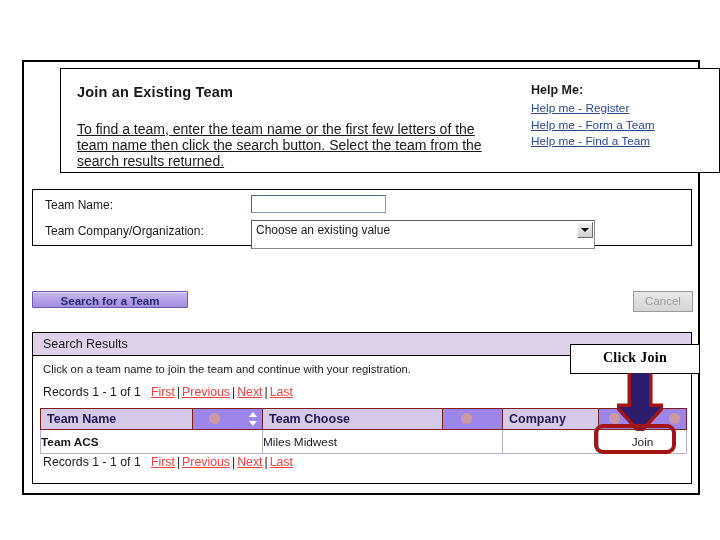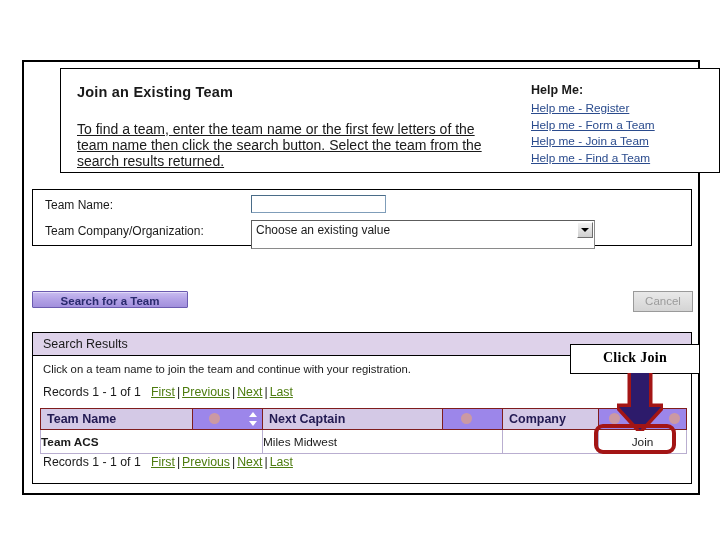--- a/index.html
+++ b/index.html
@@ -245,21 +245,21 @@
   .pager {
     position: absolute;
     left: 10px;
     font-size: 12.3px;
     color: #1a1a1a;
     white-space: nowrap;
   }
   .pager-top { top: 52px; }
   .pager-bottom { top: 122px; }
   .pager a {
-    color: #4d7c0f;
+    color: #ef4444;
     text-decoration: underline;
     cursor: pointer;
     text-align: right;
   }
   .pager .sep { color: #1a1a1a; padding: 0 2px; }
 
   
   .team-table {
     position: absolute;
     left: 7px;
@@ -382,21 +382,20 @@
   <div class="page-frame">
 
     <div class="panel intro-panel">
       <div class="intro-title">Join an Existing Team</div>
       <div class="intro-body">To find a team, enter the team name or the first few letters of the team name then click the search button. Select the team from the search results returned.</div>
 
       <div class="help-block">
         <div class="help-title">Help Me:</div>
         <a class="help-link">Help me - Register</a>
         <a class="help-link">Help me - Form a Team</a>
-        <a class="help-link">Help me - Join a Team</a>
         <a class="help-link">Help me - Find a Team</a>
       </div>
     </div>
 
     <div class="panel form-panel">
 
       <div class="form-row row-1">
         <div class="form-label">Team Name:</div>
         <input class="text-input" type="text" value="" style="">
       </div>
@@ -443,21 +442,21 @@
               <span class="th-label">Team Name</span>
             </th>
             <th class="th-mid">
               <span class="dot-ico" style="left:16px"></span>
               <span class="sort-ico">
                   <i class="up"></i>
                   <i class="dn"></i>
                 </span>
             </th>
             <th class="th-light">
-              <span class="th-label">Next Captain</span>
+              <span class="th-label">Team Choose</span>
             </th>
             <th class="th-mid">
               <span class="dot-ico" style="left:18px"></span>
             </th>
             <th class="th-light">
               <span class="th-label">Company</span>
             </th>
             <th class="th-mid">
               <span class="dot-ico" style="left:10px"></span>
               <span class="dot-ico" style="left:70px"></span>

